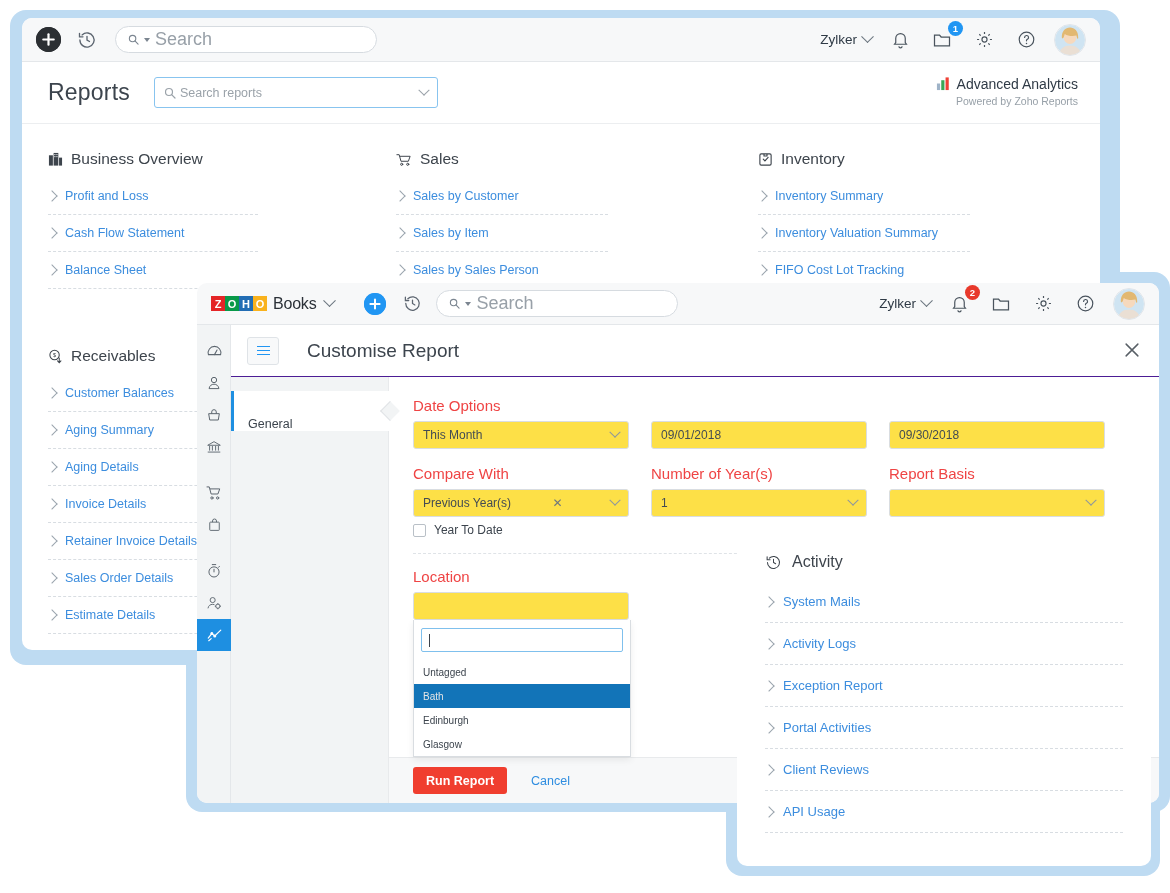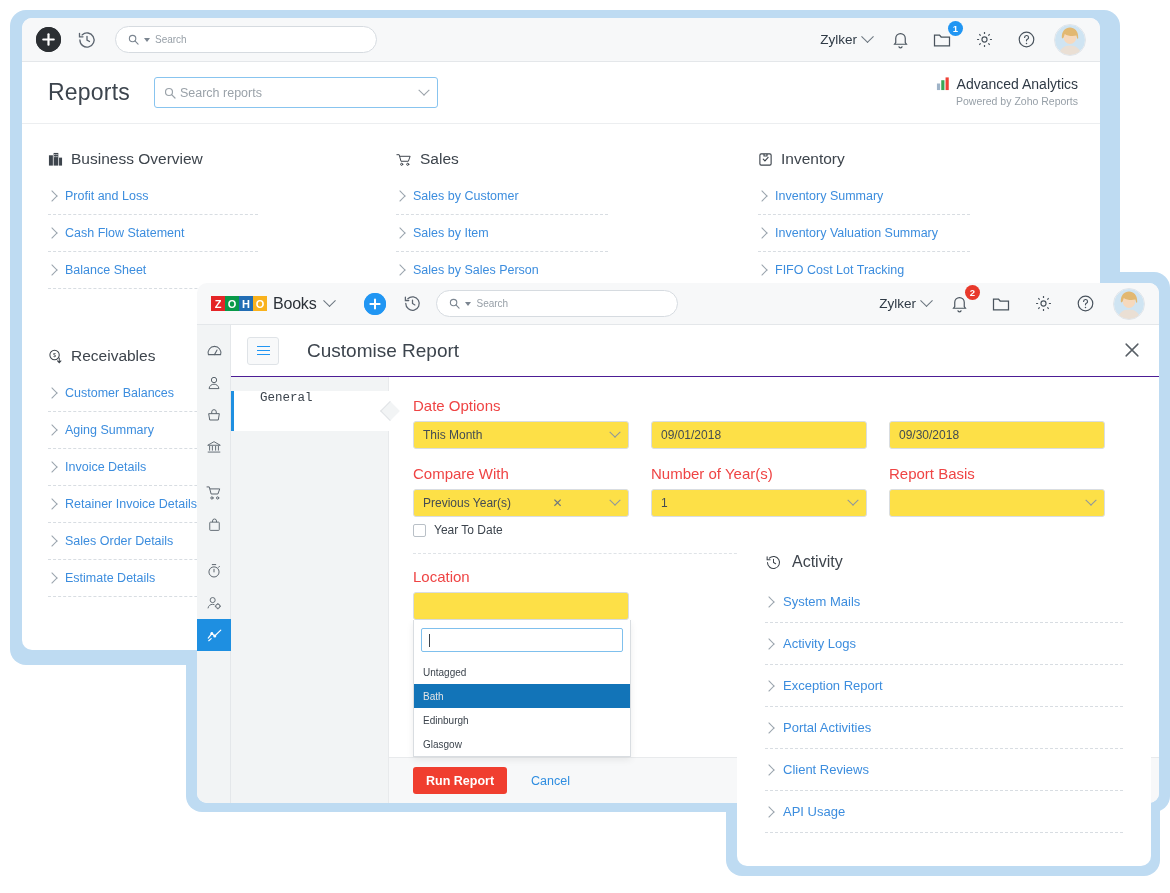--- a/index.html
+++ b/index.html
@@ -56,21 +56,21 @@
   .searchbox {
     height: 27px;
     border: 1px solid #d6dbe0;
     border-radius: 14px;
     background: #fff;
     display: flex; align-items: center;
     padding: 0 12px;
     box-sizing: border-box;
     gap: 5px;
     color: #98a0a8;
-    font-size: 10px;
+    font-size: 18px;
   }
   #rw-search { width: 262px; margin-left: 14px; }
   .caret-sm {
     width: 0; height: 0;
     border-left: 3.5px solid transparent;
     border-right: 3.5px solid transparent;
     border-top: 4px solid #7b8590;
   }
   .rw-top-right {
     margin-left: auto;
@@ -244,27 +244,26 @@
     width: 158px; background: #f2f4f5;
     border-right: 1px solid #e8eaec;
     flex: none;
     padding-top: 14px;
     box-sizing: border-box;
   }
   .side-tab {
     height: 40px;
     background: #fff;
     border-left: 3px solid #1e8fe1;
-    display: flex; align-items: flex-start;
-    padding-left: 26px;
+    display: flex; align-items: flex-end;
+    padding-left: 14px;
     box-sizing: border-box;
     font-size: 12.5px; color: #3c444d;
     position: relative;
     width: 158px;
-    font-family: Liberation Mono, monospace;
   }
   .side-tab::after {
     content: "";
     position: absolute; right: -1px; top: 50%;
     width: 13px; height: 13px;
     background: #f2f4f5;
     border-left: 1px solid #e0e3e6;
     border-bottom: 1px solid #e0e3e6;
     transform: translate(50%, -50%) rotate(45deg);
   }
@@ -508,20 +507,24 @@
             </svg>
             <span>Receivables</span>
           </div>
           <div class="rep-item">
               <span class="chev-r"></span>
               <span>Customer Balances</span>
             </div>
           <div class="rep-item">
               <span class="chev-r"></span>
               <span>Aging Summary</span>
+            </div>
+          <div class="rep-item">
+              <span class="chev-r"></span>
+              <span>Aging Details</span>
             </div>
           <div class="rep-item">
               <span class="chev-r"></span>
               <span>Invoice Details</span>
             </div>
           <div class="rep-item">
               <span class="chev-r"></span>
               <span>Retainer Invoice Details</span>
             </div>
           <div class="rep-item">

